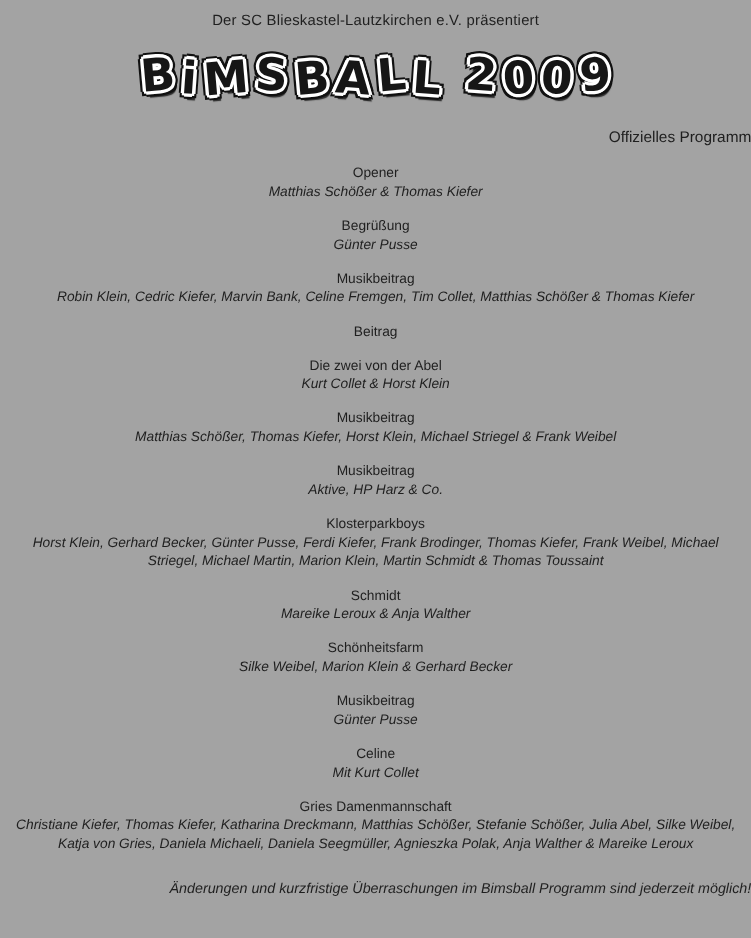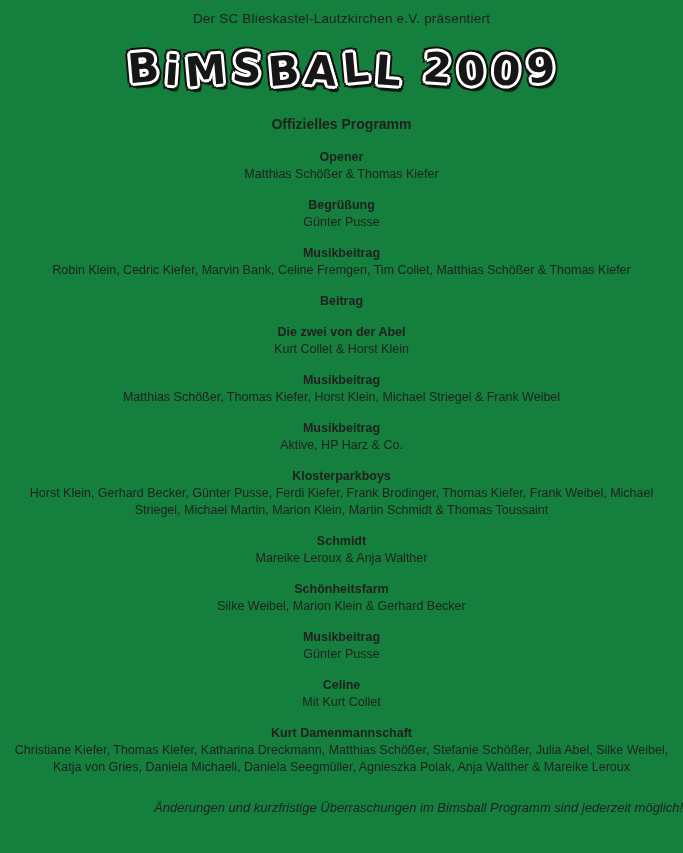--- a/index.html
+++ b/index.html
@@ -5,21 +5,21 @@
   html, body {
     margin: 0;
     padding: 0;
     background: #ffffff;
   }
   .page {
     position: relative;
     width: 683px;
     height: 853px;
     margin: 0 auto;
-    background: #15803d;
+    background: #a3a3a3;
     font-family: "Liberation Sans", sans-serif;
     color: #1f1f1f;
     overflow: hidden;
   }
   .presenter {
     text-align: center;
     font-size: 13.5px;
     padding-top: 11px;
     letter-spacing: 0.2px;
   }
@@ -46,39 +46,40 @@
       -4px  4px 0 #111111,  4px  4px 0 #111111,
        0   -5px 0 #111111,  0    5px 0 #111111,
       -5px  0   0 #111111,  5px  0   0 #111111,
        3px  6px 1px rgba(0,0,0,0.75);
   }
   .logo-space {
     display: inline-block;
     width: 16px;
   }
   .subtitle {
-    text-align: center;
-    font-weight: bold;
+    text-align: right;
+    font-weight: normal;
     font-size: 14px;
     margin-top: 12px;
   }
   .program {
     width: 656px;
     margin: 17px auto 0;
     text-align: center;
   }
   .item {
     margin-bottom: 14px;
     line-height: 17px;
     font-size: 12.5px;
   }
   .item-title {
-    font-weight: bold;
+    font-weight: normal;
   }
   .item-performers {
+    font-style: italic;
   }
   .footer {
     text-align: right;
     font-style: italic;
     font-size: 13px;
     margin-top: 24px;
   }
 </style>
 </head>
 <body>
@@ -147,20 +148,20 @@
       <div class="item-title">Musikbeitrag</div>
       <div class="item-performers">Günter Pusse</div>
     </div>
 
     <div class="item">
       <div class="item-title">Celine</div>
       <div class="item-performers">Mit Kurt Collet</div>
     </div>
 
     <div class="item">
-      <div class="item-title">Kurt Damenmannschaft</div>
+      <div class="item-title">Gries Damenmannschaft</div>
       <div class="item-performers">Christiane Kiefer, Thomas Kiefer, Katharina Dreckmann, Matthias Schößer, Stefanie Schößer, Julia Abel, Silke Weibel, Katja von Gries, Daniela Michaeli, Daniela Seegmüller, Agnieszka Polak, Anja Walther &amp; Mareike Leroux</div>
     </div>
   </div>
 
   <div class="footer">Änderungen und kurzfristige Überraschungen im Bimsball Programm sind jederzeit möglich!</div>
 
 </div>
 
 </body></html>

